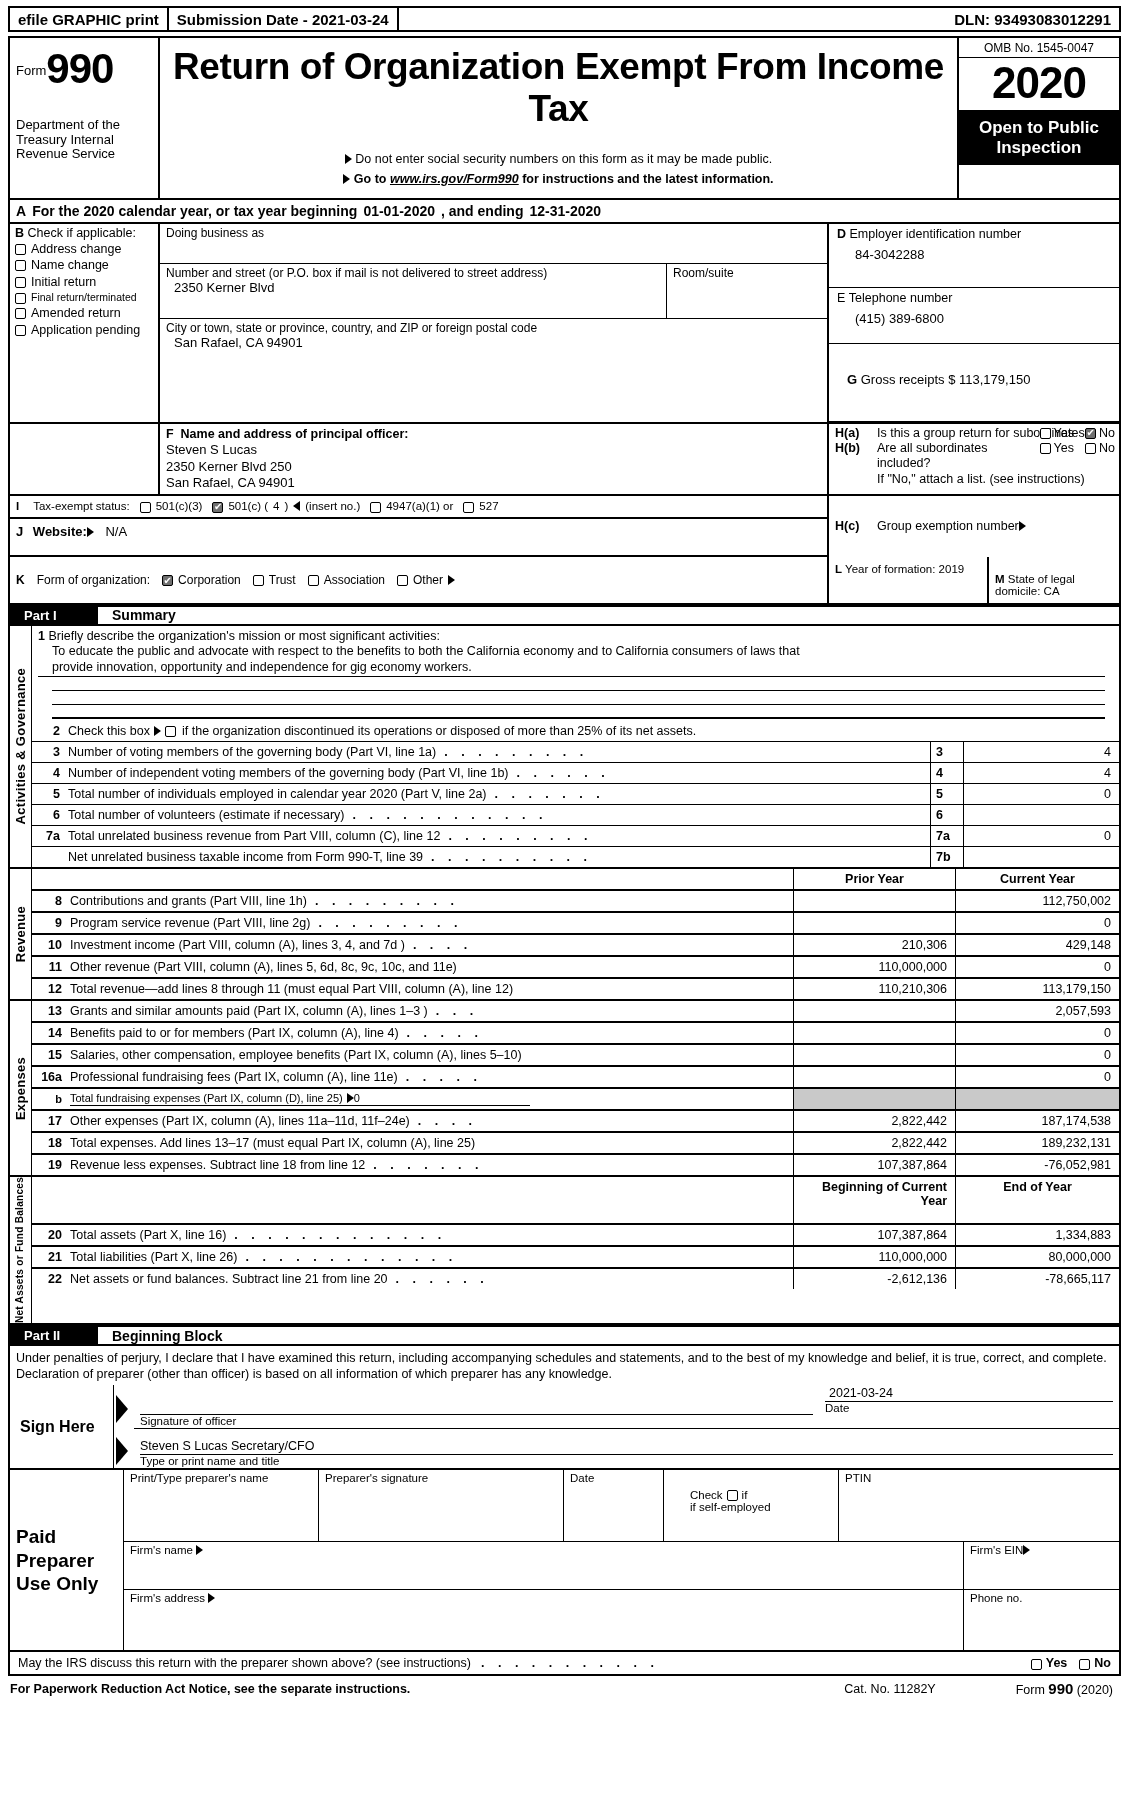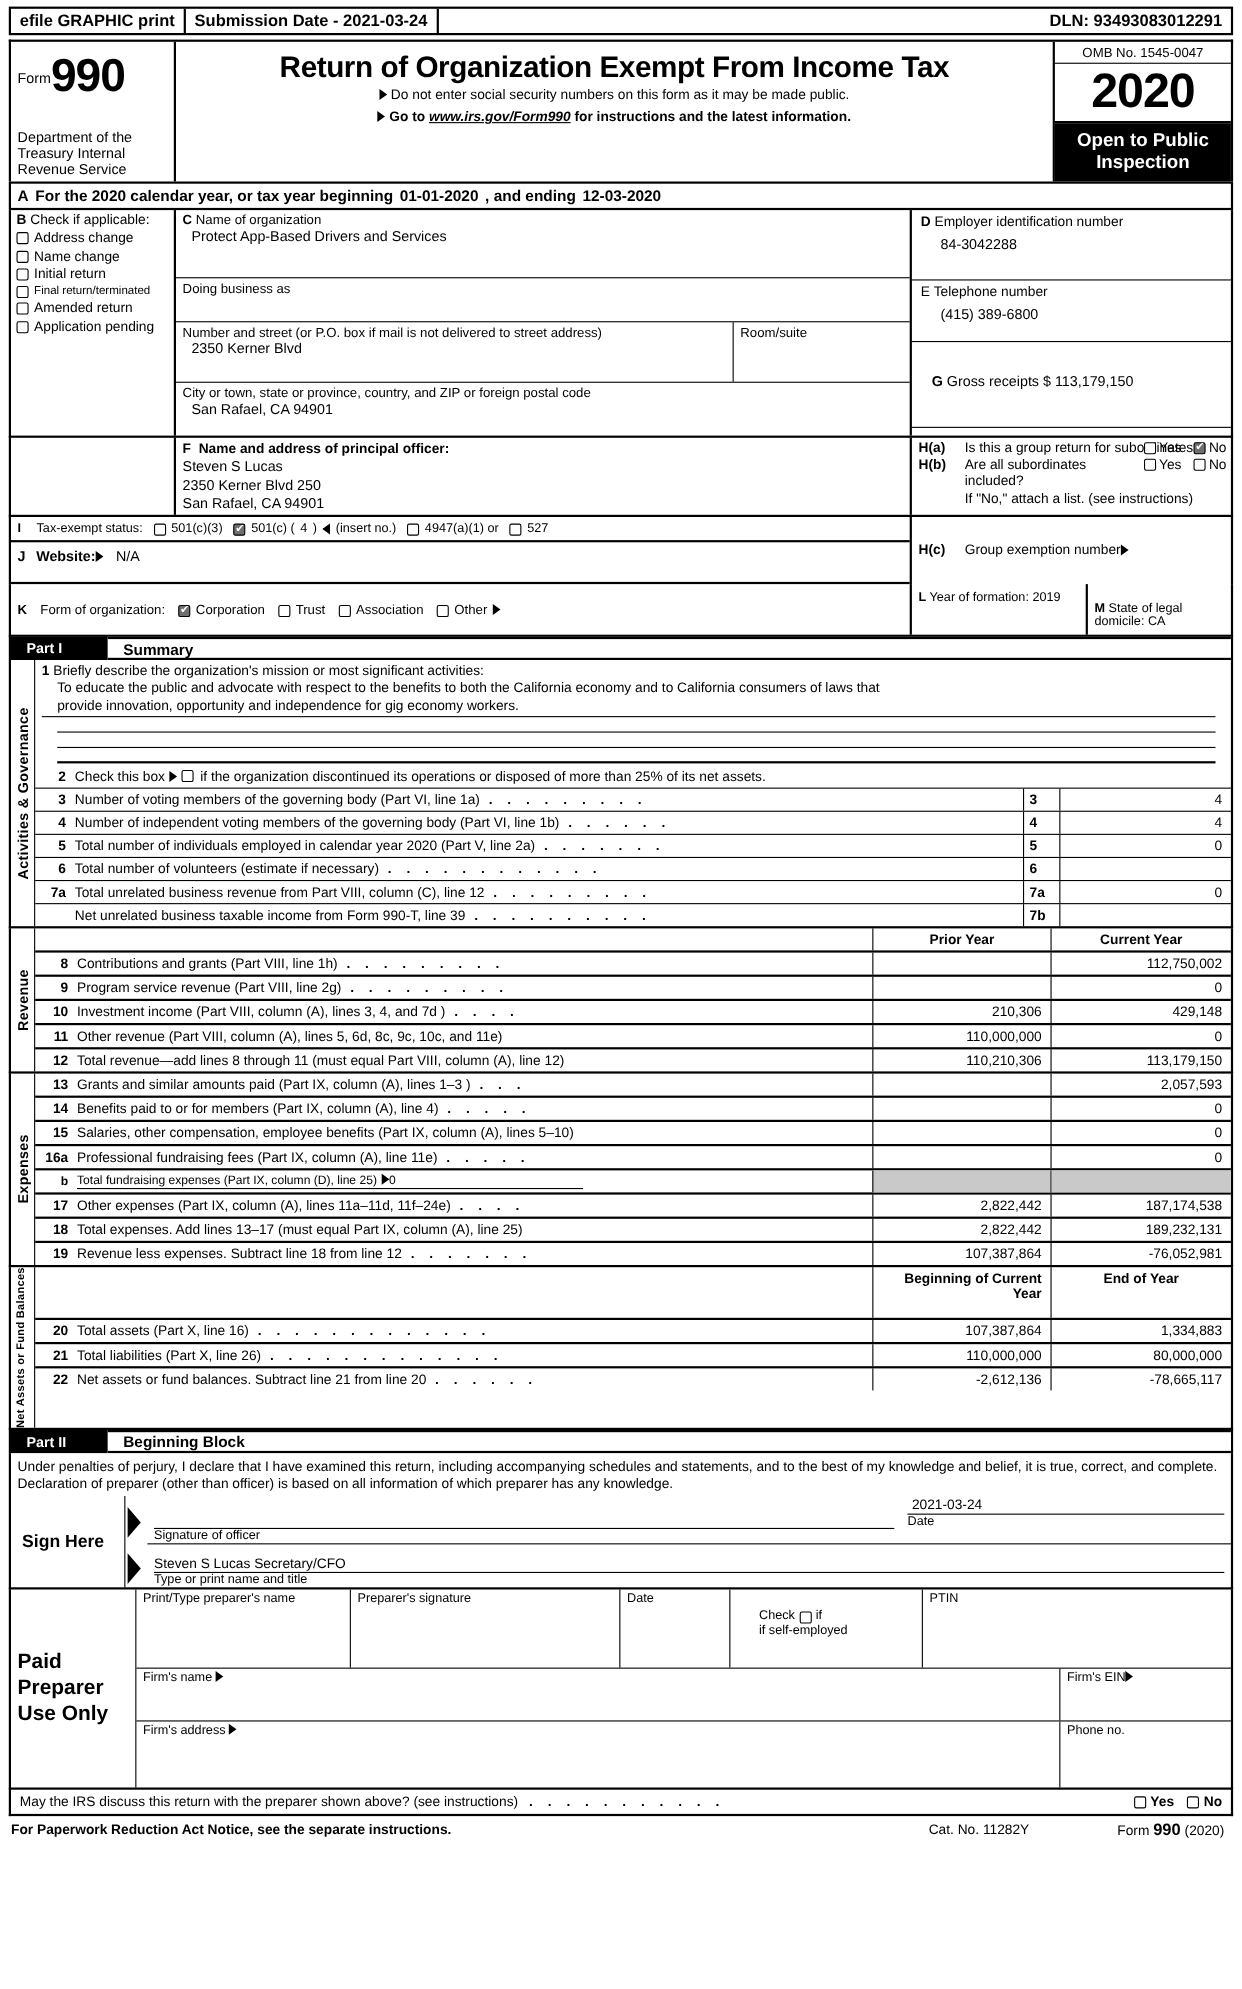--- a/index.html
+++ b/index.html
@@ -47,21 +47,21 @@
   }
   .mh-formno { font-size: 13px; line-height: 1; margin-top: 6px; }
   .mh-formno b { font-size: 42px; font-weight: bold; letter-spacing: -1px; vertical-align: -8px;}
   .mh-dept { font-size: 13px; line-height: 1.12; margin-top: 28px; }
   .mh-center {
     flex: 1;
     padding: 4px 6px 6px 6px;
     text-align: center;
     border-right: 2px solid #000;
   }
-  .mh-title { font-size: 27px; font-weight: bold; letter-spacing: -0.4px; margin: 4px 0 2px; text-align: center; }
+  .mh-title { font-size: 37px; font-weight: bold; letter-spacing: -0.4px; margin: 4px 0 22px; text-align: center; }
   .mh-sub { font-size: 12.5px; font-weight: bold; margin-bottom: 8px; }
   .mh-bullet { font-size: 12.5px; margin-bottom: 6px; }
   .mh-bullet.bold { font-weight: bold; }
   .mh-bullet i { font-style: italic; text-decoration: underline; font-weight: bold;}
   .mh-right { width: 160px; text-align: center; }
   .mh-omb { font-size: 12px; padding: 3px 0 2px; border-bottom: 1px solid #000;}
   .mh-year { font-size: 44px; font-weight: bold; letter-spacing: -1px; line-height: 1.05; padding: 2px 0 4px; border-bottom: 2px solid #000;}
   .mh-open {
     background: #000; color: #fff; font-weight: bold; font-size: 17px;
     padding: 6px 2px 8px; line-height: 1.15;
@@ -273,21 +273,21 @@
       <div class="mh-year">2020</div>
       <div class="mh-open">Open to Public Inspection</div>
     </div>
   </div>
 
   <div class="rowA">
     <span class="lbl">A</span>
     <span>For the 2020 calendar year, or tax year beginning</span>
     <span style="margin:0 6px">01-01-2020</span>
     <span>, and ending</span>
-    <span style="margin-left:6px">12-03-2020</span>
+    <span style="margin-left:6px">12-31-2020</span>
   </div>
 
   <div class="entity">
     <div class="col-B">
       <div class="hdr">
         <span style="font-weight:bold">B</span>
         <span>Check if applicable:</span>
       </div>
       <div class="chkline">
         <span class="cbox"></span>
@@ -309,24 +309,20 @@
         <span class="cbox"></span>
         <span>Amended return</span>
       </div>
       <div class="chkline">
         <span class="cbox"></span>
         <span>Application pending</span>
       </div>
     </div>
 
     <div class="col-C">
-      <div class="cc-row" style="height:62px">
-        <div class="cc-lbl"><b>C</b> <span>Name of organization</span></div>
-        <div class="cc-val">Protect App-Based Drivers and Services</div>
-      </div>
       <div class="cc-row" style="height:40px">
         <div class="cc-lbl">Doing business as</div>
         <div class="cc-val"></div>
       </div>
       <div class="cc-row" style="padding:0">
         <div class="cc-split" style="height:54px">
           <div class="p1">
             <div class="cc-lbl">Number and street (or P.O. box if mail is not delivered to street address)</div>
             <div class="cc-val">2350 Kerner Blvd</div>
           </div>

